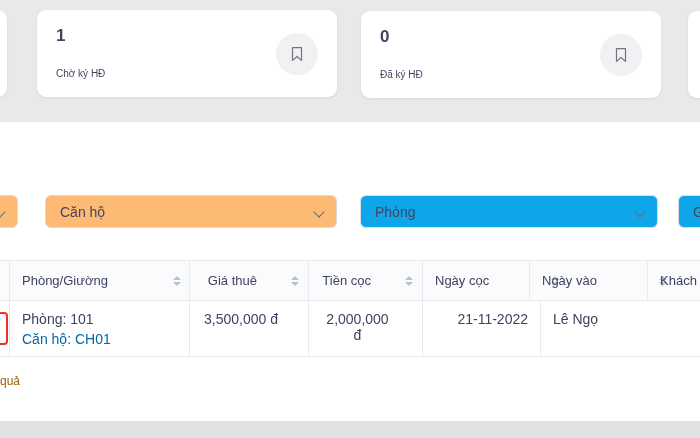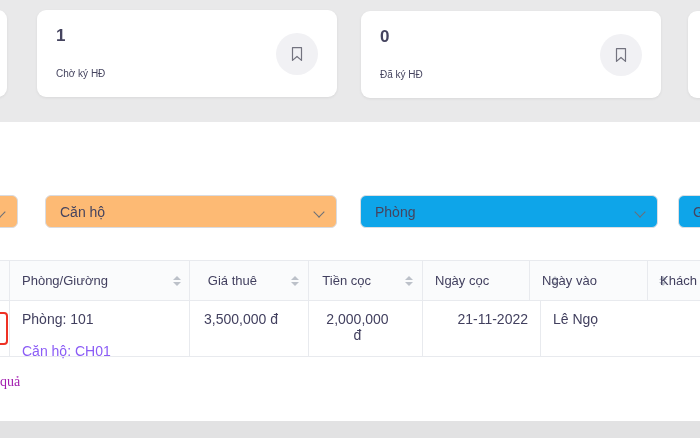--- a/index.html
+++ b/index.html
@@ -42,26 +42,26 @@
   .thead .cell { display:flex; align-items:center; padding:0 8px 0 12px; font-size:13px;gap:28px; }
   .thead .num { justify-content:flex-end; padding-right:9px; }
   .th-label { white-space:nowrap; }
   .spacer { flex:1; }
   .sort { display:inline-flex; flex-direction:column; gap:2px; margin-left:6px; cursor:pointer; }
   .sort i { display:block; width:0; height:0; border-left:4px solid transparent; border-right:4px solid transparent; }
   .sort .up   { border-bottom:4px solid #bcc1c9; }
   .sort .down { border-top:4px solid #bcc1c9; }
   .trow .cell { padding:10px 12px 0 12px; }
   .trow .num  { text-align:center; padding-right:28px; }
-  .cell-2line .line2 { margin-top:16px; color:#8b5cf6; }
+  .cell-2line .line2 { margin-top:4px; color:#0369a1; }
   .row-action { position:absolute; left:48px; top:11px; width:30px; height:33px;
                 border:2.5px solid #ee3124; border-radius:4px; background:#fff; cursor:pointer; }
 
   
-  .results-text { position:absolute; left:0; top:374px; font-size:14px; color:#a21caf;font-family:Liberation Serif, serif; }
+  .results-text { position:absolute; left:0; top:374px; font-size:12px; color:#a16207; }
   .footer-band { position:absolute; left:0; top:421px; width:700px; height:17px; background:#e2e2e3; }
 
   .bookmark-svg { width:18px; height:18px; stroke:#73737f; fill:none; stroke-width:1.6; stroke-linejoin:round; }
 </style>
 </head>
 <body>
 
 <div id="screen">
 
   <div class="top-section">

